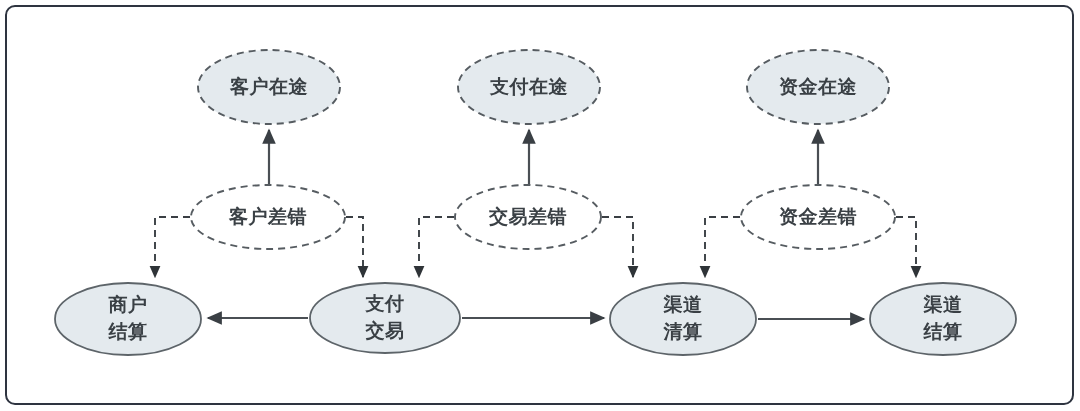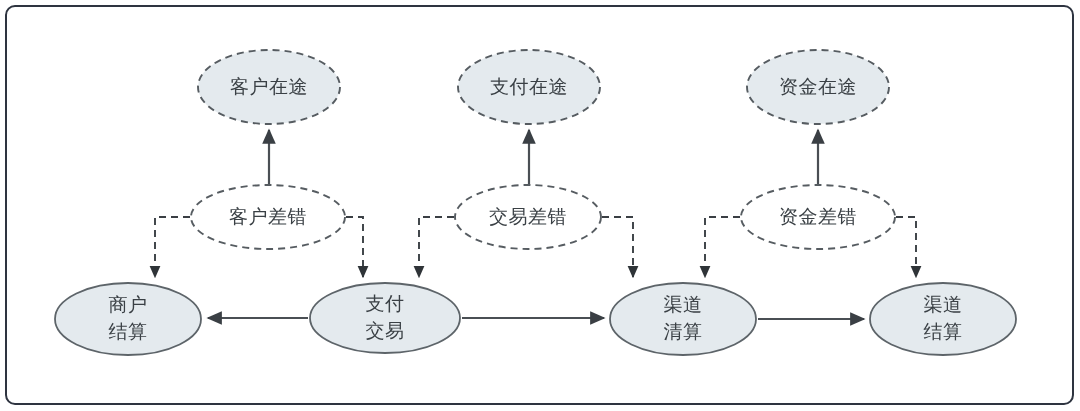--- a/index.html
+++ b/index.html
@@ -10,20 +10,21 @@
   body {
     width: 1080px;
     height: 411px;
     font-family: "Liberation Sans", "DejaVu Sans", sans-serif;
     overflow: hidden;
   }
   #diagram-root {
     position: relative;
     width: 1080px;
     height: 330px;
+    font-weight: bold;
   }
   svg#flow-svg {
     display: block;
     width: 1080px;
     height: 411px;
   }
   .node-label {
     font-family: "Liberation Sans", "DejaVu Sans", sans-serif;
     font-size: 19px;
     fill: #3a4045;

